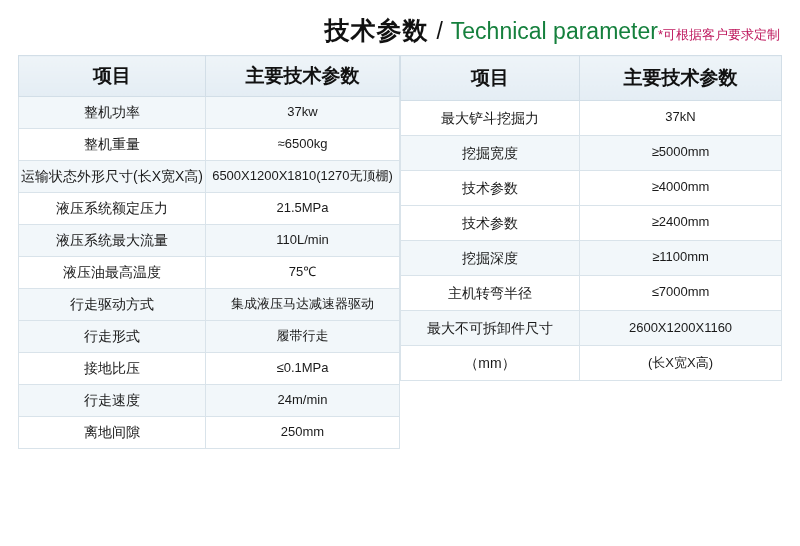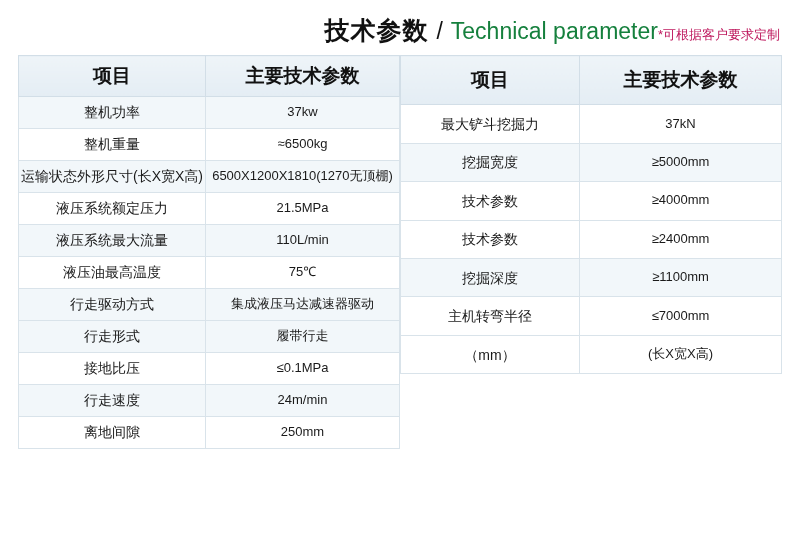--- a/index.html
+++ b/index.html
@@ -201,20 +201,24 @@
           <td class="c1">≥2400mm</td>
         </tr>
         <tr class="alt">
           <td class="c0">挖掘深度</td>
           <td class="c1">≥1100mm</td>
         </tr>
         <tr class="plain">
           <td class="c0">主机转弯半径</td>
           <td class="c1">≤7000mm</td>
         </tr>
+        <tr class="alt">
+          <td class="c0 small">最大不可拆卸件尺寸</td>
+          <td class="c1">2600X1200X1160</td>
+        </tr>
         <tr class="plain">
           <td class="c0">（mm）</td>
           <td class="c1 small">(长X宽X高)</td>
         </tr>
         <tr>
           <td class="c0 empty"></td>
           <td class="c1 empty"></td>
         </tr>
         <tr>
           <td class="c0 empty"></td>

